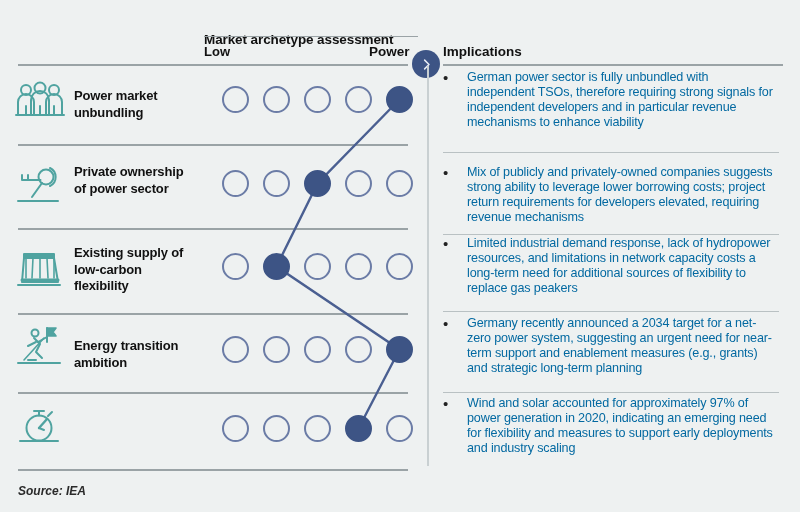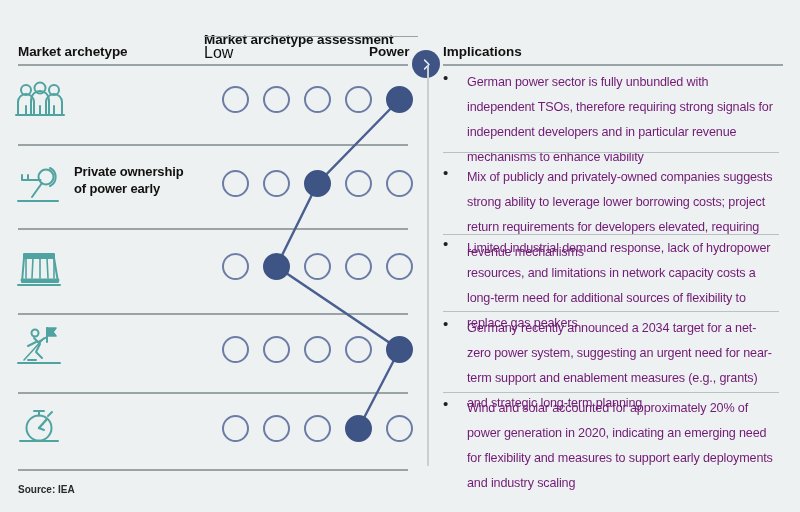--- a/index.html
+++ b/index.html
@@ -47,22 +47,22 @@
     top: 44px;
     font-size: 13.5px;
     font-weight: bold;
     letter-spacing: -0.1px;
     white-space: nowrap;
   }
   .hdr-low {
     position: absolute;
     left: 204px;
     top: 44px;
-    font-size: 16px;
-    font-weight: normal;
+    font-size: 13px;
+    font-weight: bold;
     white-space: nowrap;
   }
   .hdr-high {
     position: absolute;
     left: 369px;
     top: 44px;
     font-size: 13.5px;
     font-weight: bold;
     white-space: nowrap;
   }
@@ -181,51 +181,51 @@
     font-size: 15px;
     line-height: 15px;
     color: #222;
   }
   .impl-text {
     position: absolute;
     left: 24px;
     top: 0px;
     width: 312px;
     font-size: 12.6px;
-    line-height: 25px;
+    line-height: 15px;
     letter-spacing: -0.15px;
-    color: #701a75;
+    color: #0369a1;
   }
   .impl-divider {
     position: absolute;
     left: 443px;
     width: 336px;
     height: 1.2px;
     background: #b9c1c3;
   }
 
   .source-note {
     position: absolute;
     left: 18px;
     top: 484px;
-    font-size: 10px;
+    font-size: 12px;
     font-weight: bold;
     color: #2a2a2a;
     letter-spacing: 0px;
+    font-style: italic;
   }
 </style>
 </head>
 <body>
 
 <div id="page">
 
   <div class="hdr-assessment-title">Market archetype assessment</div>
   <div class="hdr-assessment-rule"></div>
 
-  <div class="hdr-archetype">Market archetype</div>
   <div class="hdr-low">Low</div>
   <div class="hdr-high">Power</div>
   <div class="hdr-rule-main"></div>
 
   <div class="hdr-implications">Implications</div>
   <div class="hdr-rule-impl"></div>
 
   <div class="chevron-badge">
     <svg viewBox="0 0 24 24" width="15" height="15" fill="none" stroke="#e8ecf4" stroke-width="2.4" stroke-linecap="round" stroke-linejoin="round">
       <polyline points="9,5 16,12 9,19"></polyline>
@@ -293,21 +293,24 @@
       <circle cx="25" cy="26" r="12.5"></circle>
       <path d="M20 9 H30"></path>
       <path d="M25 9 V13.5"></path>
       <path d="M34 14 L38 10"></path>
       <path d="M25 26 L33 17" stroke-width="2.4"></path>
       <path d="M25 26 L30 28" stroke-width="2"></path>
       <path d="M6 39 H44"></path>
     </svg>
   </div>
 
-  <div class="row-label" style="top:164px">Private ownership of power early</div>
+  <div class="row-label" style="top:88px">Power market unbundling</div>
+  <div class="row-label" style="top:164px">Private ownership of power sector</div>
+  <div class="row-label" style="top:245px">Existing supply of low-carbon flexibility</div>
+  <div class="row-label" style="top:338px">Energy transition ambition</div>
 
   <svg class="connector-svg">
     <polyline id="connector-poly" fill="none" stroke="#4a5f91" stroke-width="2.4" points="399.5,99.5 317.5,183.5 276.5,266.5 399.5,349.5 358.5,428.5"></polyline>
   </svg>
 
   <div id="dots-layer">
       <div class="dot empty" style="left: 222px; top: 86px;"></div>
       <div class="dot empty" style="left: 263px; top: 86px;"></div>
       <div class="dot empty" style="left: 304px; top: 86px;"></div>
       <div class="dot empty" style="left: 345px; top: 86px;"></div>
@@ -353,18 +356,18 @@
   <div class="impl-divider" style="top:311px"></div>
 
   <div class="impl-item" style="top:316px">
     <span class="impl-bullet">•</span>
     <span class="impl-text">Germany recently announced a 2034 target for a net-zero power system, suggesting an urgent need for near-term support and enablement measures (e.g., grants) and strategic long-term planning</span>
   </div>
   <div class="impl-divider" style="top:392px"></div>
 
   <div class="impl-item" style="top:396px">
     <span class="impl-bullet">•</span>
-    <span class="impl-text">Wind and solar accounted for approximately 20% of power generation in 2020, indicating an emerging need for flexibility and measures to support early deployments and industry scaling</span>
+    <span class="impl-text">Wind and solar accounted for approximately 97% of power generation in 2020, indicating an emerging need for flexibility and measures to support early deployments and industry scaling</span>
   </div>
 
   <div class="source-note">Source: IEA</div>
 
 </div>
 
 </body></html>

